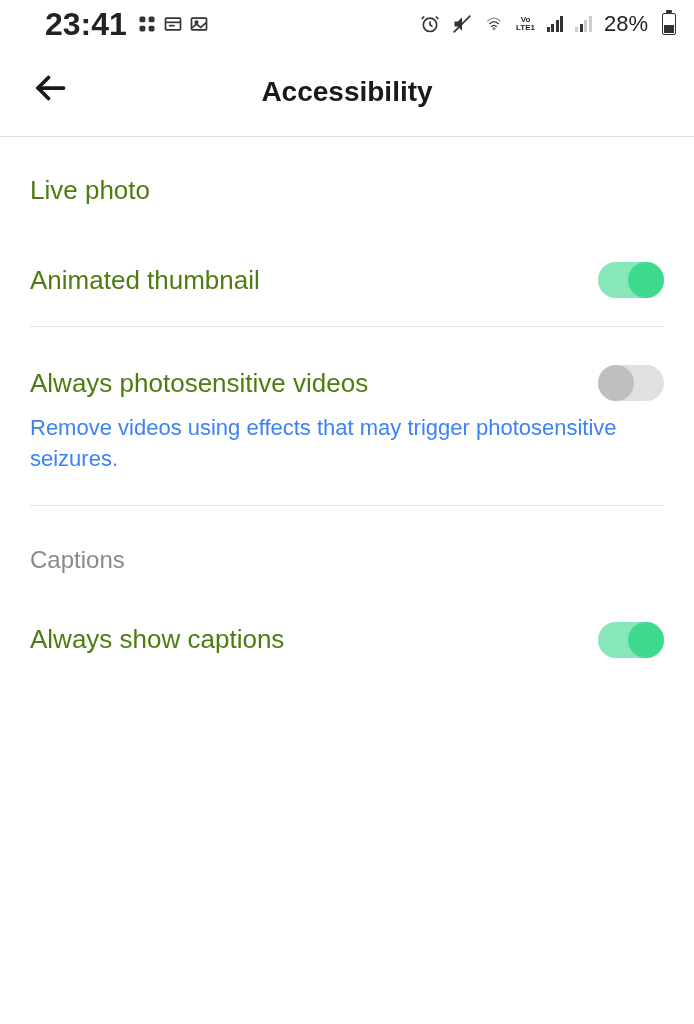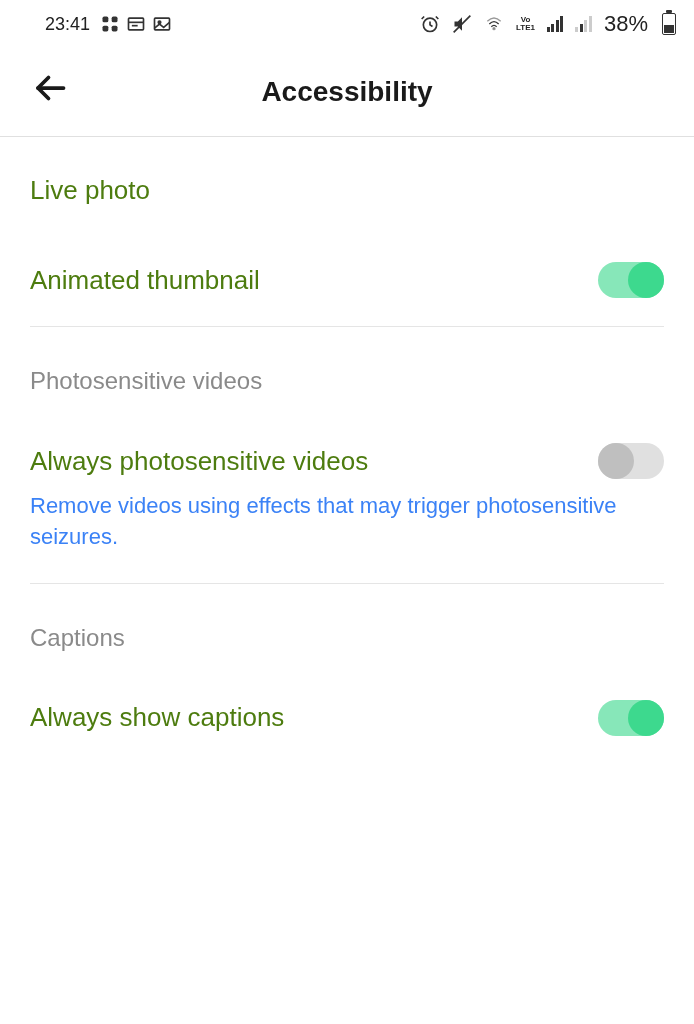--- a/index.html
+++ b/index.html
@@ -22,22 +22,22 @@
       height: 48px;
       font-size: 24px;
       color: #222;
     }
     .status-left {
       display: flex;
       align-items: center;
       gap: 10px;
     }
     .status-time {
-      font-weight: 400;
-      font-size: 18px;
+      font-weight: 700;
+      font-size: 32px;
     }
     .status-icons-left {
       display: flex;
       align-items: center;
       gap: 6px;
     }
     .status-right {
       display: flex;
       align-items: center;
       gap: 12px;
@@ -248,21 +248,21 @@
       <span class="signal-bar sb2"></span>
       <span class="signal-bar sb3"></span>
       <span class="signal-bar sb4"></span>
     </span>
     <span class="signal-bars">
       <span class="signal-bar sb1 w"></span>
       <span class="signal-bar sb2"></span>
       <span class="signal-bar sb3 w"></span>
       <span class="signal-bar sb4 w"></span>
     </span>
-    <span class="battery-text">38%</span>
+    <span class="battery-text">28%</span>
     <span class="battery-icon">
       <span class="battery-fill"></span>
     </span>
   </div>
 </div>
 
 <div class="header">
   <div class="back-arrow">
     <svg viewBox="0 0 24 24" width="36" height="36" fill="none" stroke="#1a1a1a" stroke-width="2.5" stroke-linecap="round" stroke-linejoin="round">
       <line x1="21" y1="12" x2="4" y2="12"></line>
@@ -280,21 +280,20 @@
 
   <div class="setting-row">
     <span class="setting-label">Animated thumbnail</span>
     <div class="toggle on">
       <div class="toggle-knob"></div>
     </div>
   </div>
 
   <div class="divider"></div>
 
-  <div class="section-header">Photosensitive videos</div>
 
   <div class="setting-block">
     <div class="setting-row" style="padding-bottom:12px;">
       <span class="setting-label">Always photosensitive videos</span>
       <div class="toggle off">
         <div class="toggle-knob"></div>
       </div>
     </div>
     <div class="setting-desc">Remove videos using effects that may trigger photosensitive seizures.</div>
   </div>

